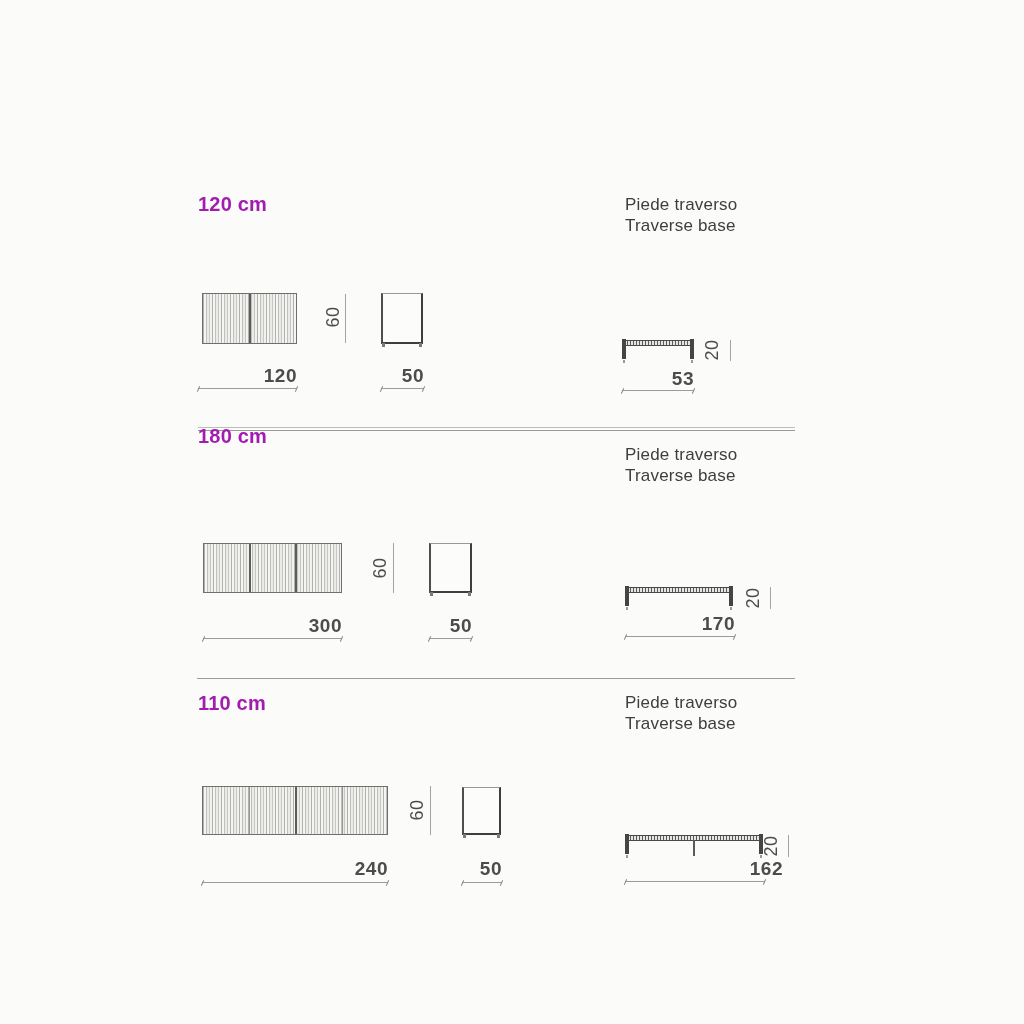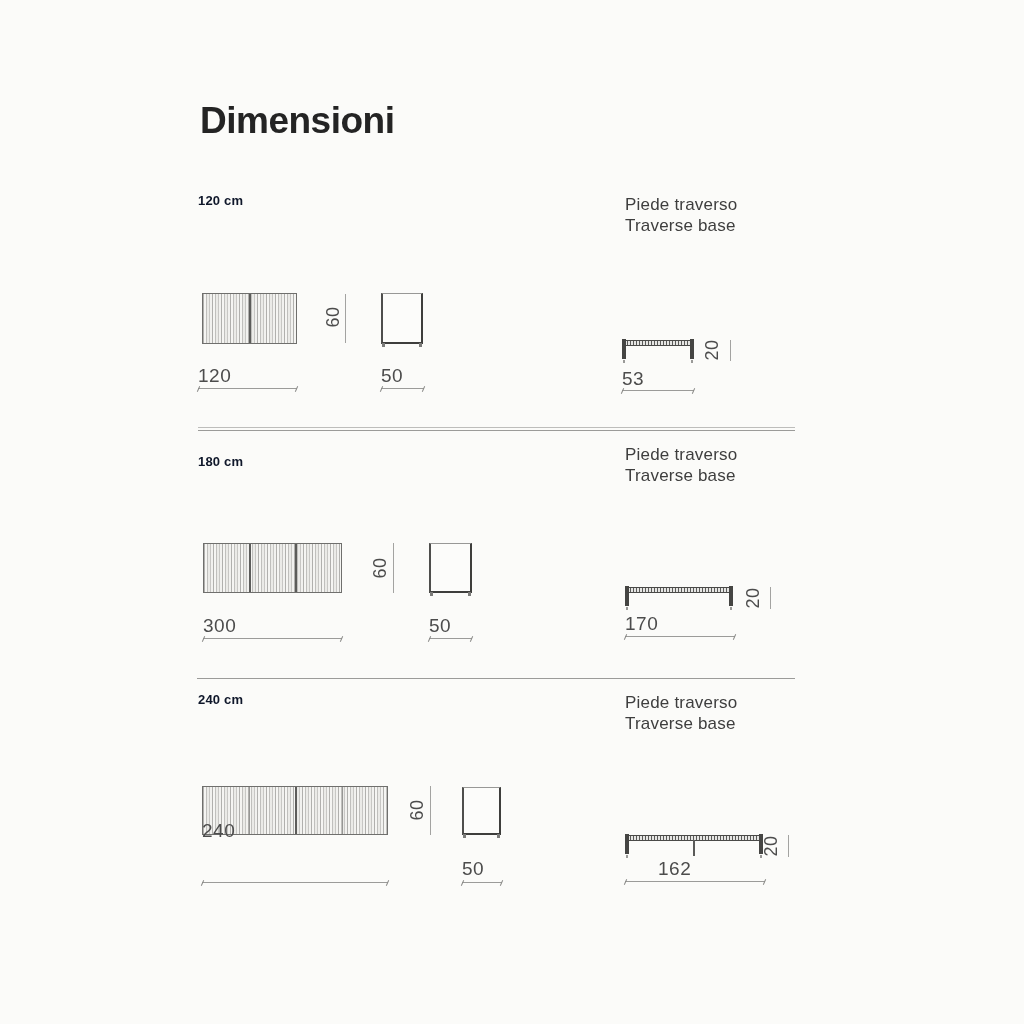--- a/index.html
+++ b/index.html
@@ -6,21 +6,21 @@
   body{background:#fbfbf9;}
   .canvas{
     position:relative;width:1024px;height:1024px;background:#fbfbf9;
     font-family:"Liberation Sans",sans-serif;color:#3c3c3c;overflow:hidden;
   }
   .title{
     position:absolute;left:200px;top:100px;
     font-size:37px;font-weight:bold;color:#242424;letter-spacing:-0.5px;
   }
   .size-label{
-    position:absolute;font-size:13px;font-weight:bold;color:#0f172a;letter-spacing:0.2px;
+    position:absolute;font-size:20px;font-weight:bold;color:#a21caf;letter-spacing:0.2px;
   }
   .part-header{
     position:absolute;font-size:17px;color:#3e3e3e;line-height:21px;letter-spacing:0.2px;
   }
   
   .hatch-rect{
     position:absolute;box-sizing:border-box;
     border:1.5px solid #6f6f6d;background-color:#eae9e6;
     background-image:repeating-linear-gradient(90deg,
       rgba(90,90,88,0.40) 0px, rgba(90,90,88,0.40) 1px,
@@ -55,21 +55,21 @@
   }
   .bench-leg{position:absolute;top:-1px;width:4px;height:20px;background:#454543;}
   .bench-leg.left{left:0;}
   .bench-leg.right{right:0;}
   .bench-leg::after{
     content:'';position:absolute;left:1px;bottom:-4px;width:2px;height:3px;background:#9a9a98;
   }
   .bench-mid{position:absolute;top:5px;width:1.5px;height:16px;background:#5a5a58;}
   
   .dim-num{
-    position:absolute;font-size:19px;color:#4c4c4c;text-align:left;letter-spacing:0.5px;
+    position:absolute;font-size:19px;color:#4c4c4c;text-align:right;letter-spacing:0.5px;font-weight:bold;
   }
   .dim-line{
     position:absolute;height:0;border-top:1px solid #9b9b99;
   }
   .dim-line::before,.dim-line::after{
     content:'';position:absolute;top:-3px;width:1px;height:6px;background:#8a8a88;transform:rotate(24deg);
   }
   .dim-line::before{left:0;}
   .dim-line::after{right:0;}
   .vdim-line{position:absolute;width:1px;background:#a3a3a1;}
@@ -79,21 +79,20 @@
     transform:rotate(-90deg);transform-origin:center;white-space:nowrap;
   }
   .separator{position:absolute;height:0;border-top:1px solid #9b9b99;}
   .separator.light{border-top-color:#bdbdbb;}
 </style>
 </head>
 <body>
 
 <div class="canvas">
 
-  <div class="title">Dimensioni</div>
 
   <div class="size-label" style="left:198px;top:193px;">120 cm</div>
   <div class="part-header" style="left:625px;top:194px;">
     <div>Piede traverso</div>
     <div>Traverse base</div>
   </div>
 
   <div class="hatch-rect" style="left:202px;top:293px;width:95px;height:51px;">
     <div class="panel-divider" style="left:46px;"></div>
   </div>
@@ -113,21 +112,21 @@
     <div class="bench-leg right"></div>
   </div>
   <div class="dim-num" style="left:622px;top:368px;width:72px;">53</div>
   <div class="dim-line" style="left:622px;top:390px;width:72px;"></div>
   <div class="vdim-line" style="left:730px;top:340px;height:21px;"></div>
   <div class="vdim-num" style="left:692px;top:340px;">20</div>
 
   <div class="separator light" style="left:198px;top:427px;width:597px;"></div>
   <div class="separator" style="left:198px;top:430px;width:597px;"></div>
 
-  <div class="size-label" style="left:198px;top:454px;">180 cm</div>
+  <div class="size-label" style="left:198px;top:425px;">180 cm</div>
   <div class="part-header" style="left:625px;top:444px;">
     <div>Piede traverso</div>
     <div>Traverse base</div>
   </div>
 
   <div class="hatch-rect" style="left:203px;top:543px;width:139px;height:50px;">
     <div class="panel-divider" style="left:45px;"></div>
     <div class="panel-divider" style="left:91px;"></div>
   </div>
   <div class="vdim-line" style="left:393px;top:543px;height:50px;"></div>
@@ -145,45 +144,45 @@
     <div class="bench-leg left"></div>
     <div class="bench-leg right"></div>
   </div>
   <div class="dim-num" style="left:625px;top:613px;width:110px;">170</div>
   <div class="dim-line" style="left:625px;top:636px;width:110px;"></div>
   <div class="vdim-line" style="left:770px;top:587px;height:22px;"></div>
   <div class="vdim-num" style="left:733px;top:588px;">20</div>
 
   <div class="separator" style="left:197px;top:678px;width:598px;"></div>
 
-  <div class="size-label" style="left:198px;top:692px;">240 cm</div>
+  <div class="size-label" style="left:198px;top:692px;">110 cm</div>
   <div class="part-header" style="left:625px;top:692px;">
     <div>Piede traverso</div>
     <div>Traverse base</div>
   </div>
 
   <div class="hatch-rect" style="left:202px;top:786px;width:186px;height:49px;">
     <div class="panel-divider subtle" style="left:46px;"></div>
     <div class="panel-divider" style="left:92px;"></div>
     <div class="panel-divider subtle" style="left:139px;"></div>
   </div>
   <div class="vdim-line" style="left:430px;top:786px;height:49px;"></div>
   <div class="vdim-num" style="left:397px;top:800px;">60</div>
 
   <div class="side-square" style="left:462px;top:787px;width:39px;height:48px;"></div>
 
-  <div class="dim-num" style="left:202px;top:820px;width:186px;">240</div>
+  <div class="dim-num" style="left:202px;top:858px;width:186px;">240</div>
   <div class="dim-line" style="left:202px;top:882px;width:186px;"></div>
   <div class="dim-num" style="left:462px;top:858px;width:40px;">50</div>
   <div class="dim-line" style="left:462px;top:882px;width:40px;"></div>
 
   <div class="bench" style="left:625px;top:835px;width:138px;height:22px;">
     <div class="bench-bar"></div>
     <div class="bench-leg left"></div>
     <div class="bench-leg right"></div>
     <div class="bench-mid" style="left:68px;"></div>
   </div>
-  <div class="dim-num" style="left:658px;top:858px;width:140px;">162</div>
+  <div class="dim-num" style="left:643px;top:858px;width:140px;">162</div>
   <div class="dim-line" style="left:625px;top:881px;width:140px;"></div>
   <div class="vdim-line" style="left:788px;top:835px;height:22px;"></div>
   <div class="vdim-num" style="left:751px;top:836px;">20</div>
 
 </div>
 
 </body></html>

